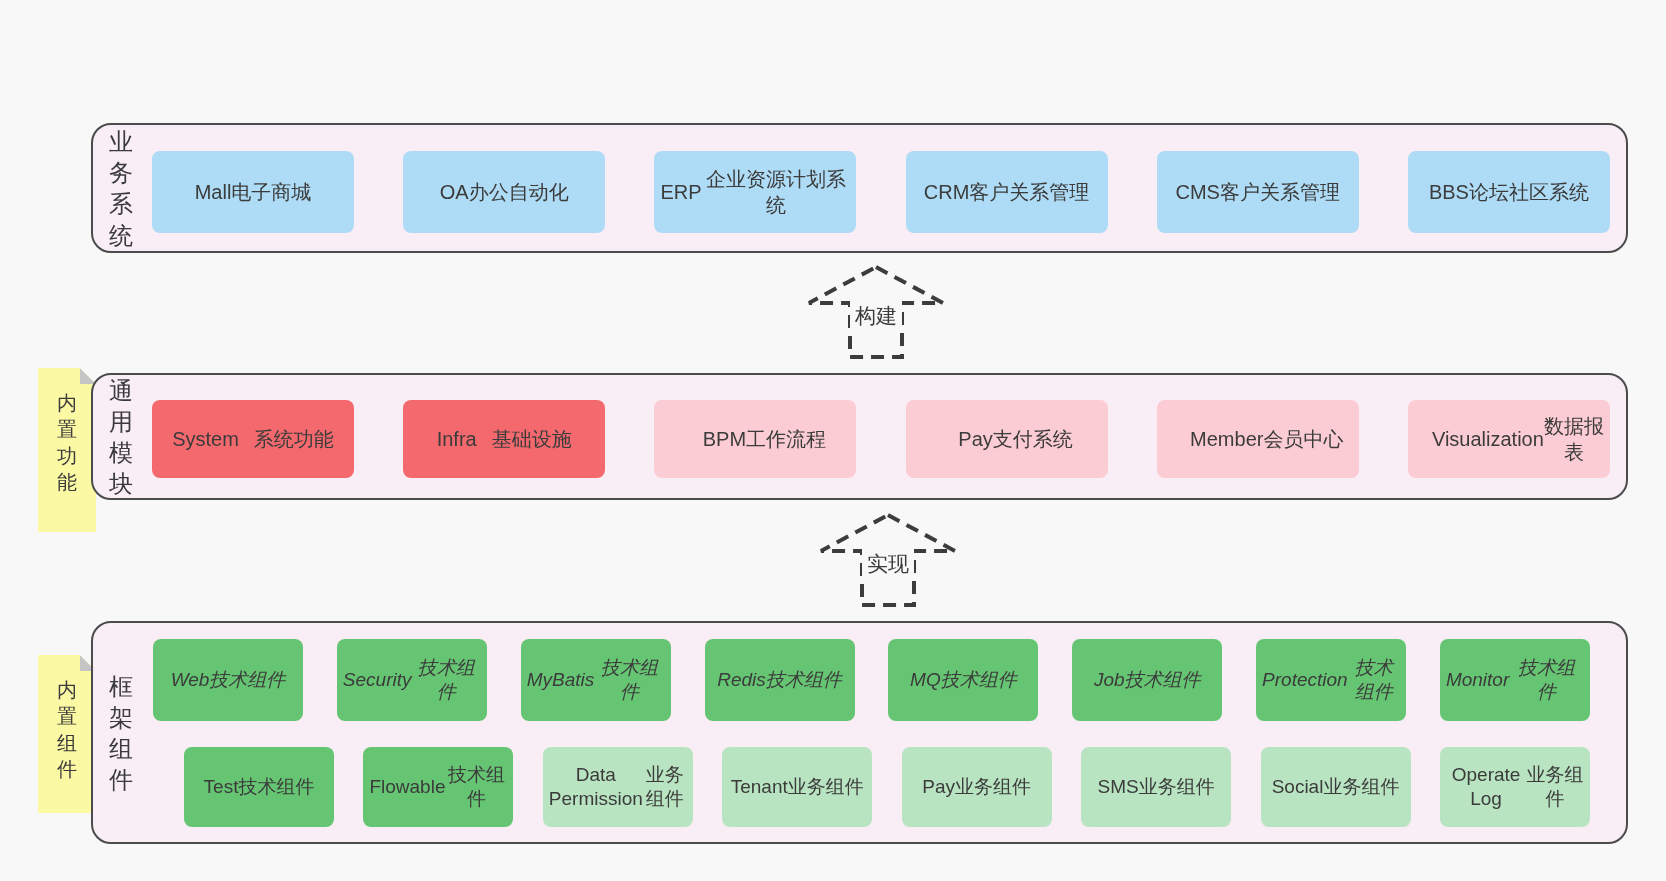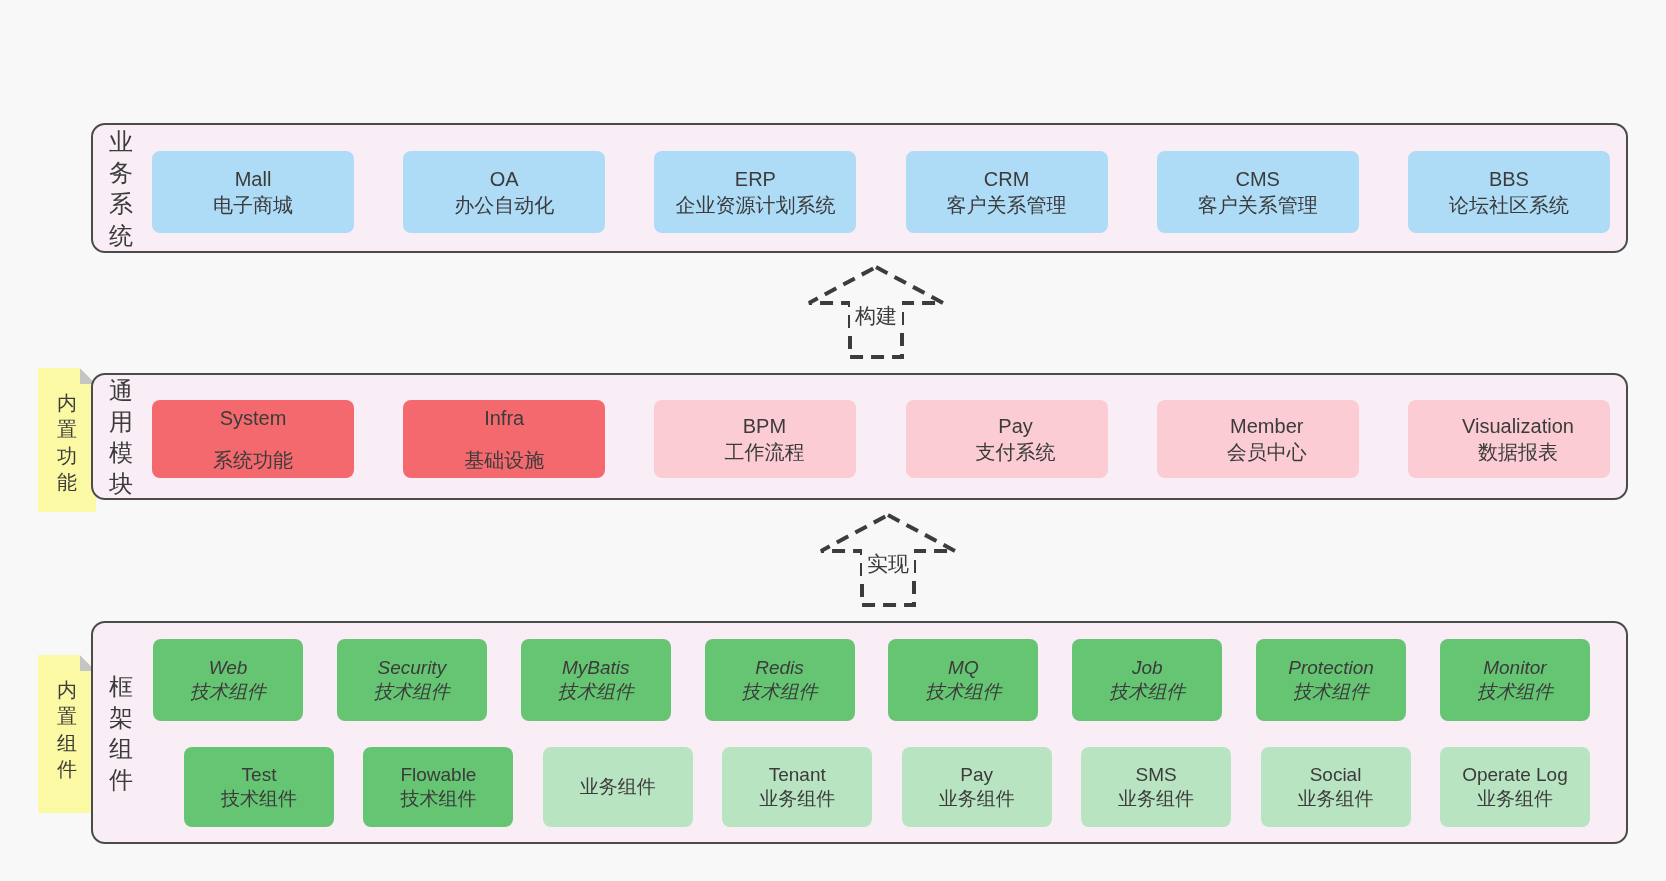--- a/index.html
+++ b/index.html
@@ -11,21 +11,21 @@
   html,body{margin:0;padding:0;}
   .stage{
     position:relative; width:1666px; height:881px; background:var(--bg);
     font-family:"Liberation Sans","DejaVu Sans",sans-serif; color:var(--text);
     overflow:hidden;
   }
   
   .band{
     position:absolute; left:91px; width:1537px; box-sizing:border-box;
     background:var(--band_bg); border:2px solid var(--band_border);
-    border-radius:14px; z-index:2;
+    border-radius:20px; z-index:2;
   }
   .band-1{top:123px; height:130px;}
   .band-2{top:373px; height:127px;}
   .band-3{top:621px; height:223px;}
   .vlabel{
     position:absolute; left:13px; top:50%; transform:translateY(-50%);
     width:1.25em; font-size:24px; line-height:1.3; text-align:center;
     word-break:break-all; color:var(--text);
   }
   
@@ -33,36 +33,36 @@
     position:absolute; left:59px; right:16px;
     display:flex; justify-content:space-between;
   }
   .band-1 .boxrow{top:26px; height:82px;}
   .band-2 .boxrow{top:25px; height:78px;}
   .band-3 .boxrow{left:60px; right:36px;}
   .band-3 .boxrow.r1{top:16px; height:82px;font-style:italic;}
   .band-3 .boxrow.r2{top:124px; height:80px;margin-left:31px;}
   .box{
     flex:0 0 202px; border-radius:8px;
-    display:flex; flex-direction:column; align-items:center; justify-content:center;
+    display:flex; flex-direction:row; align-items:center; justify-content:center;
     text-align:center; font-size:20px; line-height:1.32; padding:2px 6px;
     box-sizing:border-box;
   }
   .band-3 .box{flex:0 0 150px; font-size:19px; line-height:1.28;}
   .blue{background:var(--blue);} .red{background:var(--red);gap:15px;}
   .pink{background:var(--pink);padding-left:24px;} .gdark{background:var(--green_dark);}
   .glight{background:var(--green_light);}
   
   .note{
     position:absolute; left:38px; width:58px; z-index:1;
     background:var(--yellow);
     clip-path:polygon(0 0, calc(100% - 16px) 0, 100% 16px, 100% 100%, 0 100%);
     display:flex; justify-content:center; padding-top:22px; box-sizing:border-box;
   }
-  .note-1{top:368px; height:144px;}
+  .note-1{top:368px; height:164px;}
   .note-2{top:655px; height:158px;}
   .note .fold{
     position:absolute; top:0; right:0; width:0; height:0;
     border-bottom:16px solid var(--fold); border-right:16px solid transparent;
   }
   .note .ntext{
     width:1.25em; font-size:20px; line-height:1.32; text-align:center;
     word-break:break-all; color:var(--text);
   }
   
@@ -204,20 +204,21 @@
     <div class="boxrow r2">
       <div class="box gdark">
         <div>Test</div>
         <div>技术组件</div>
       </div>
       <div class="box gdark">
         <div>Flowable</div>
         <div>技术组件</div>
       </div>
       <div class="box glight">
+        <div>Data Permission</div>
         <div>业务组件</div>
       </div>
       <div class="box glight">
         <div>Tenant</div>
         <div>业务组件</div>
       </div>
       <div class="box glight">
         <div>Pay</div>
         <div>业务组件</div>
       </div>

